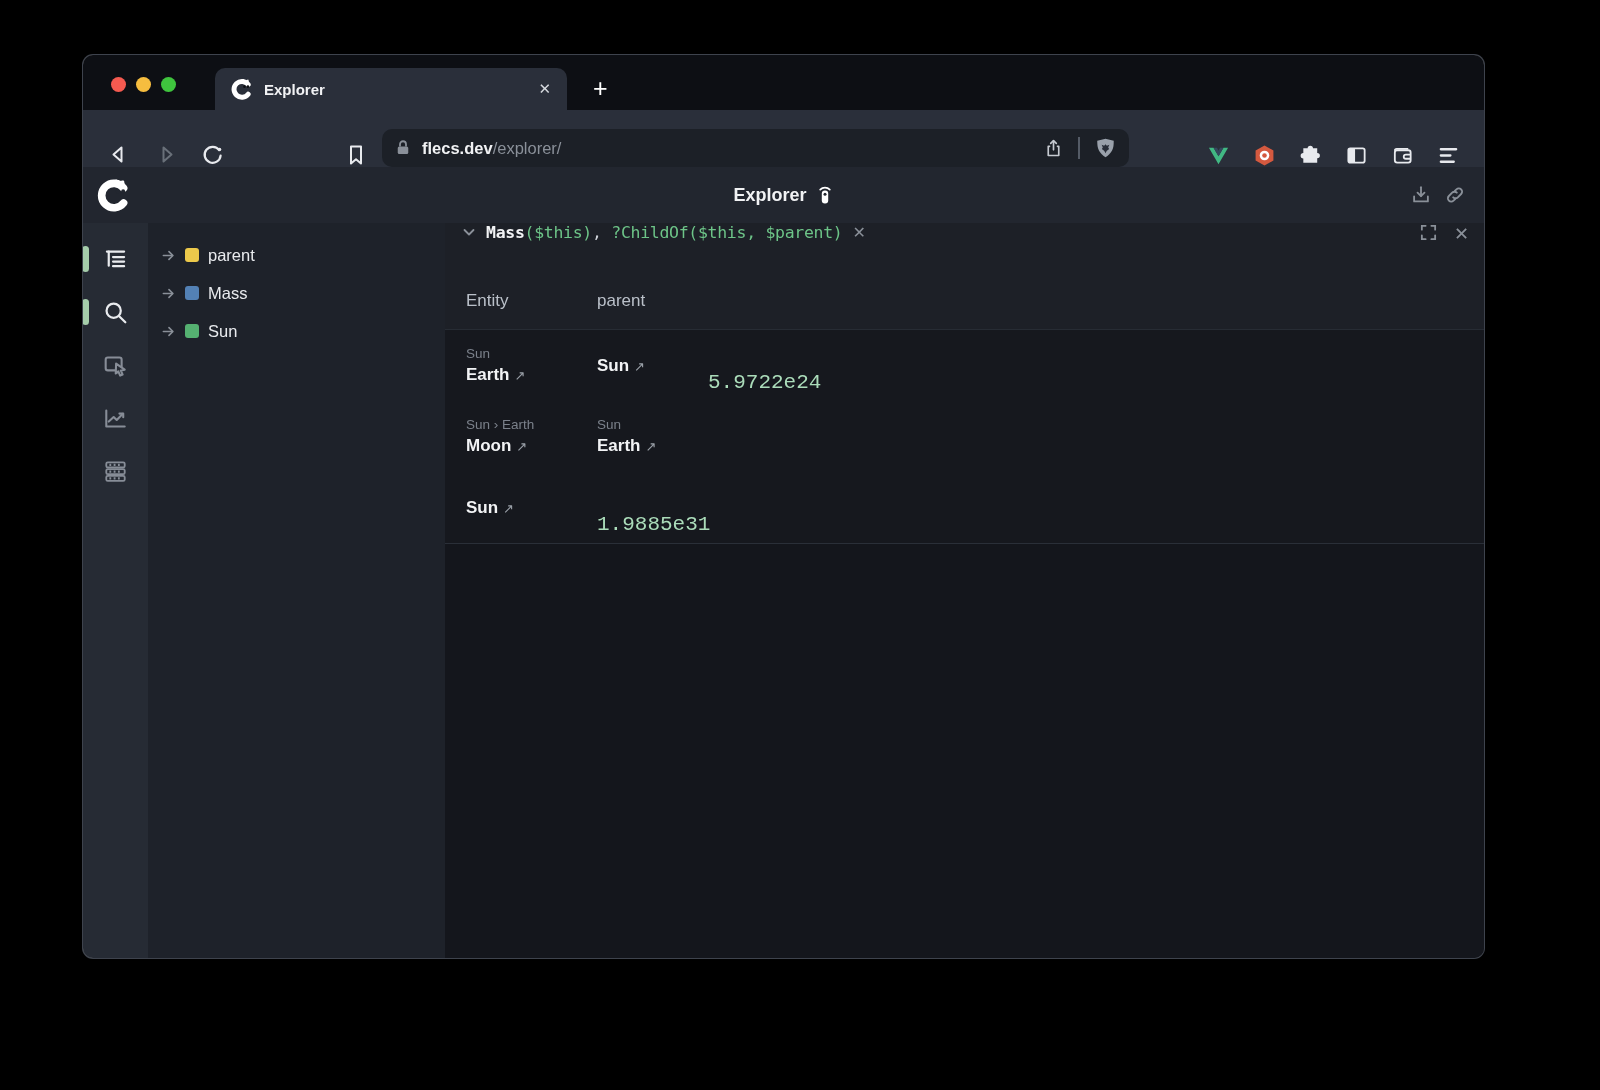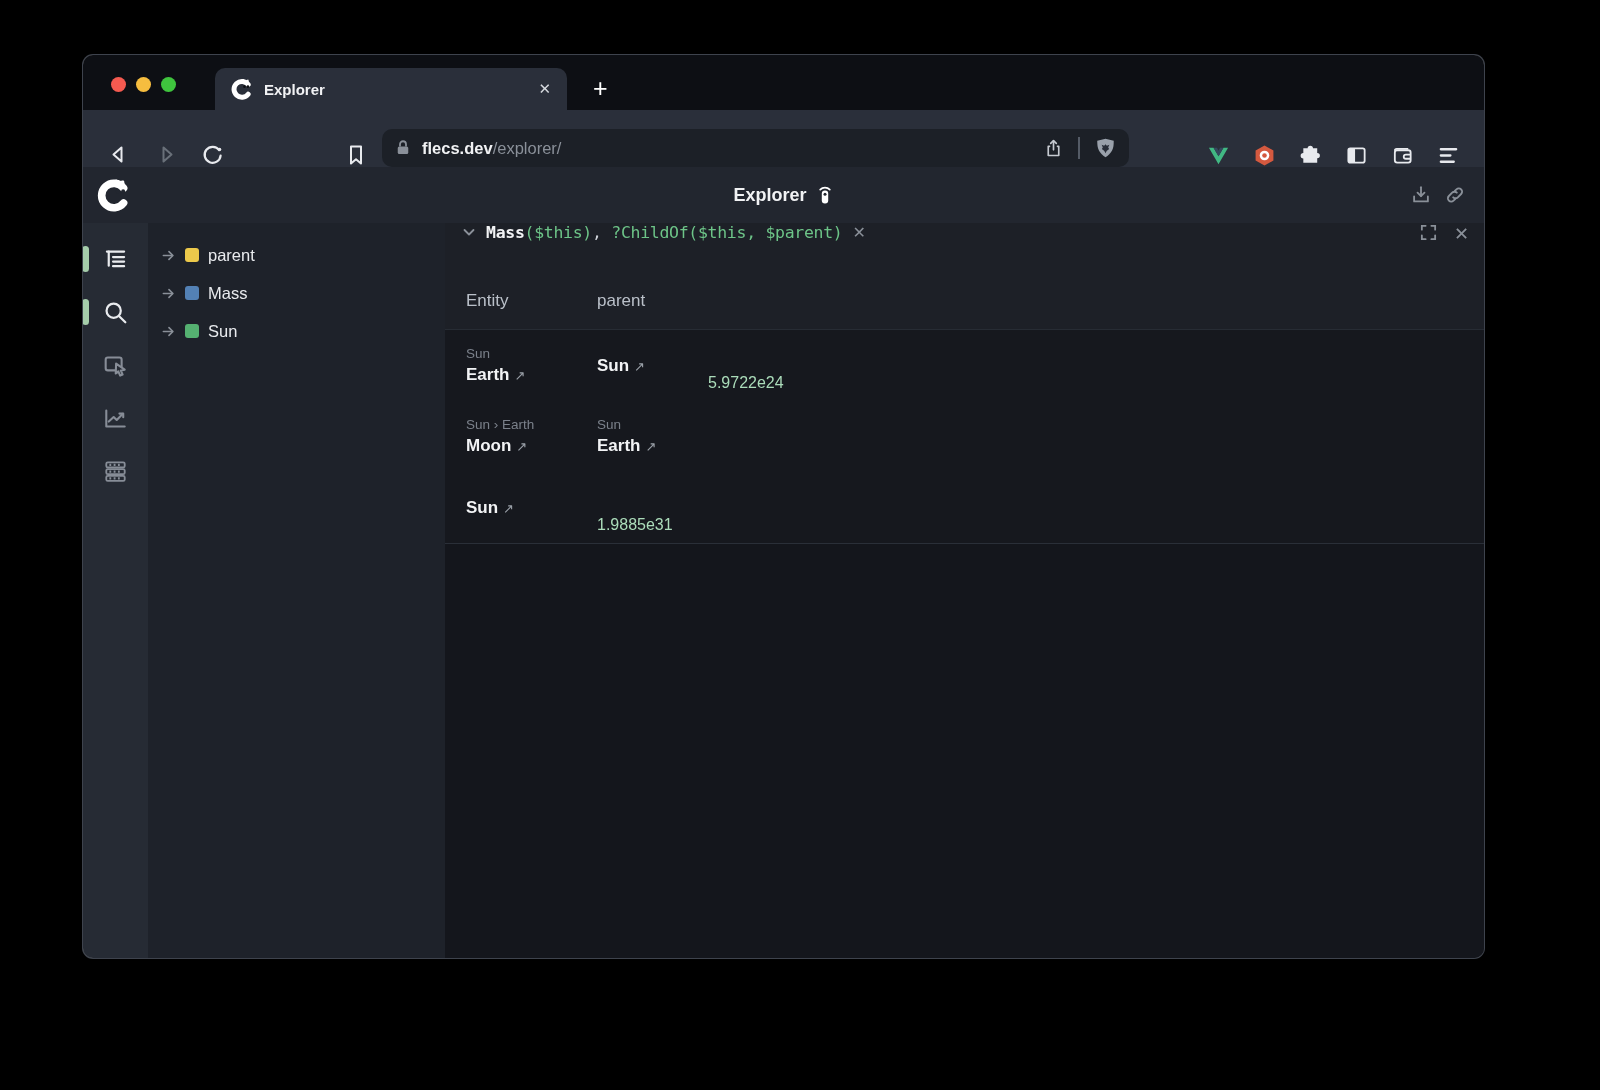--- a/index.html
+++ b/index.html
@@ -77,21 +77,21 @@
   .tableheader { height:57px; background:#1d2027; border-bottom:1px solid #272c34; flex:none;
     display:grid; grid-template-columns:131px 111px 1fr; align-items:center; padding-left:21px;
     color:#bac0c9; font-size:17px; }
   .rows { background:#16181e; border-bottom:1px solid #2a2f38; flex:none; }
   .row { display:grid; grid-template-columns:131px 111px 1fr; padding-left:21px; height:71px; }
   .cell { display:flex; flex-direction:column; justify-content:center; min-width:0; }
   .cellpath { font-size:13.5px; color:#7b818b; margin-bottom:4px; }
   .cellname { font-size:17px; font-weight:700; color:#f2f3f5; }
   .cellname .link-arrow { font-size:13px; color:#9aa0a8; margin-left:5px; font-weight:400; }
   .cell.muted .cellname { color:#7b818b; font-weight:400; }
-  .mass-value { font-family:Liberation Sans, sans-serif; font-size:16px; color:var(--green-value,#abdcba);margin-top:34px; }
+  .mass-value { font-family:Liberation Mono, monospace; font-size:21px; color:var(--green-value,#abdcba);margin-top:34px; }
   .below-table { flex:1; background:#14161c; }
 </style>
 </head>
 <body>
 
 <div class="window">
 
   <div class="tabstrip">
     <div class="traffic">
       <div class="light red"></div>

